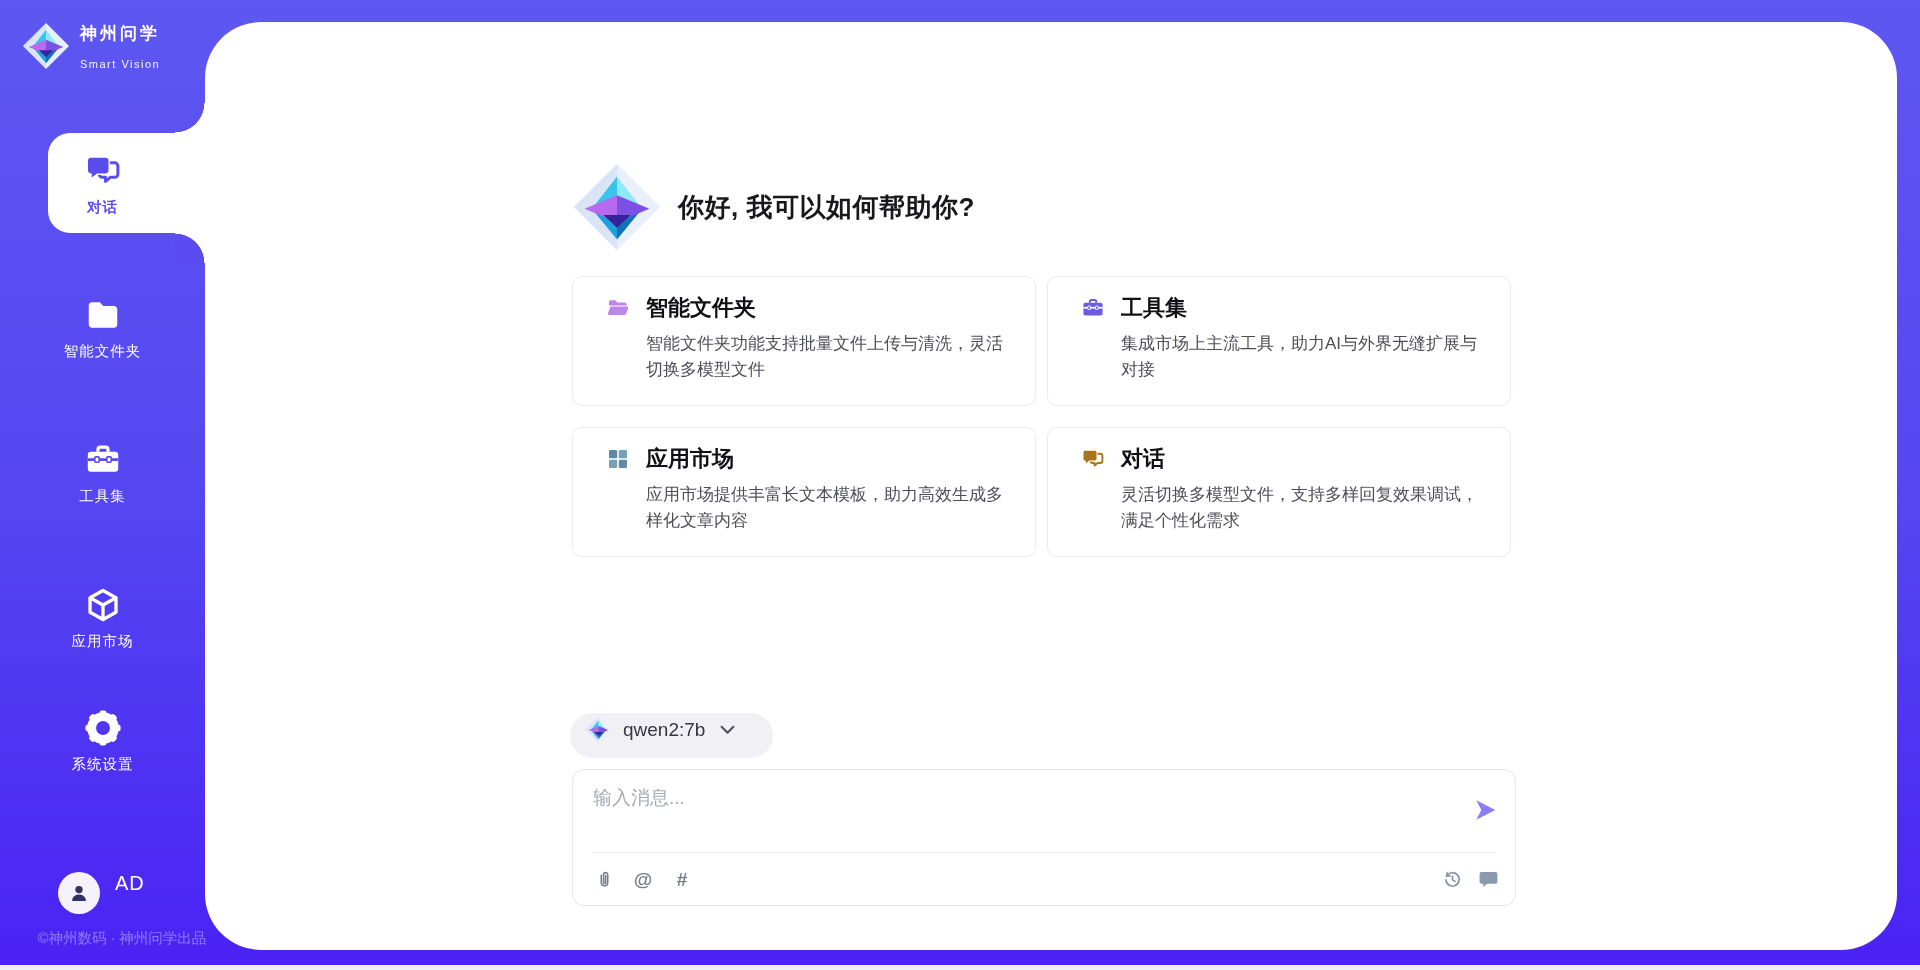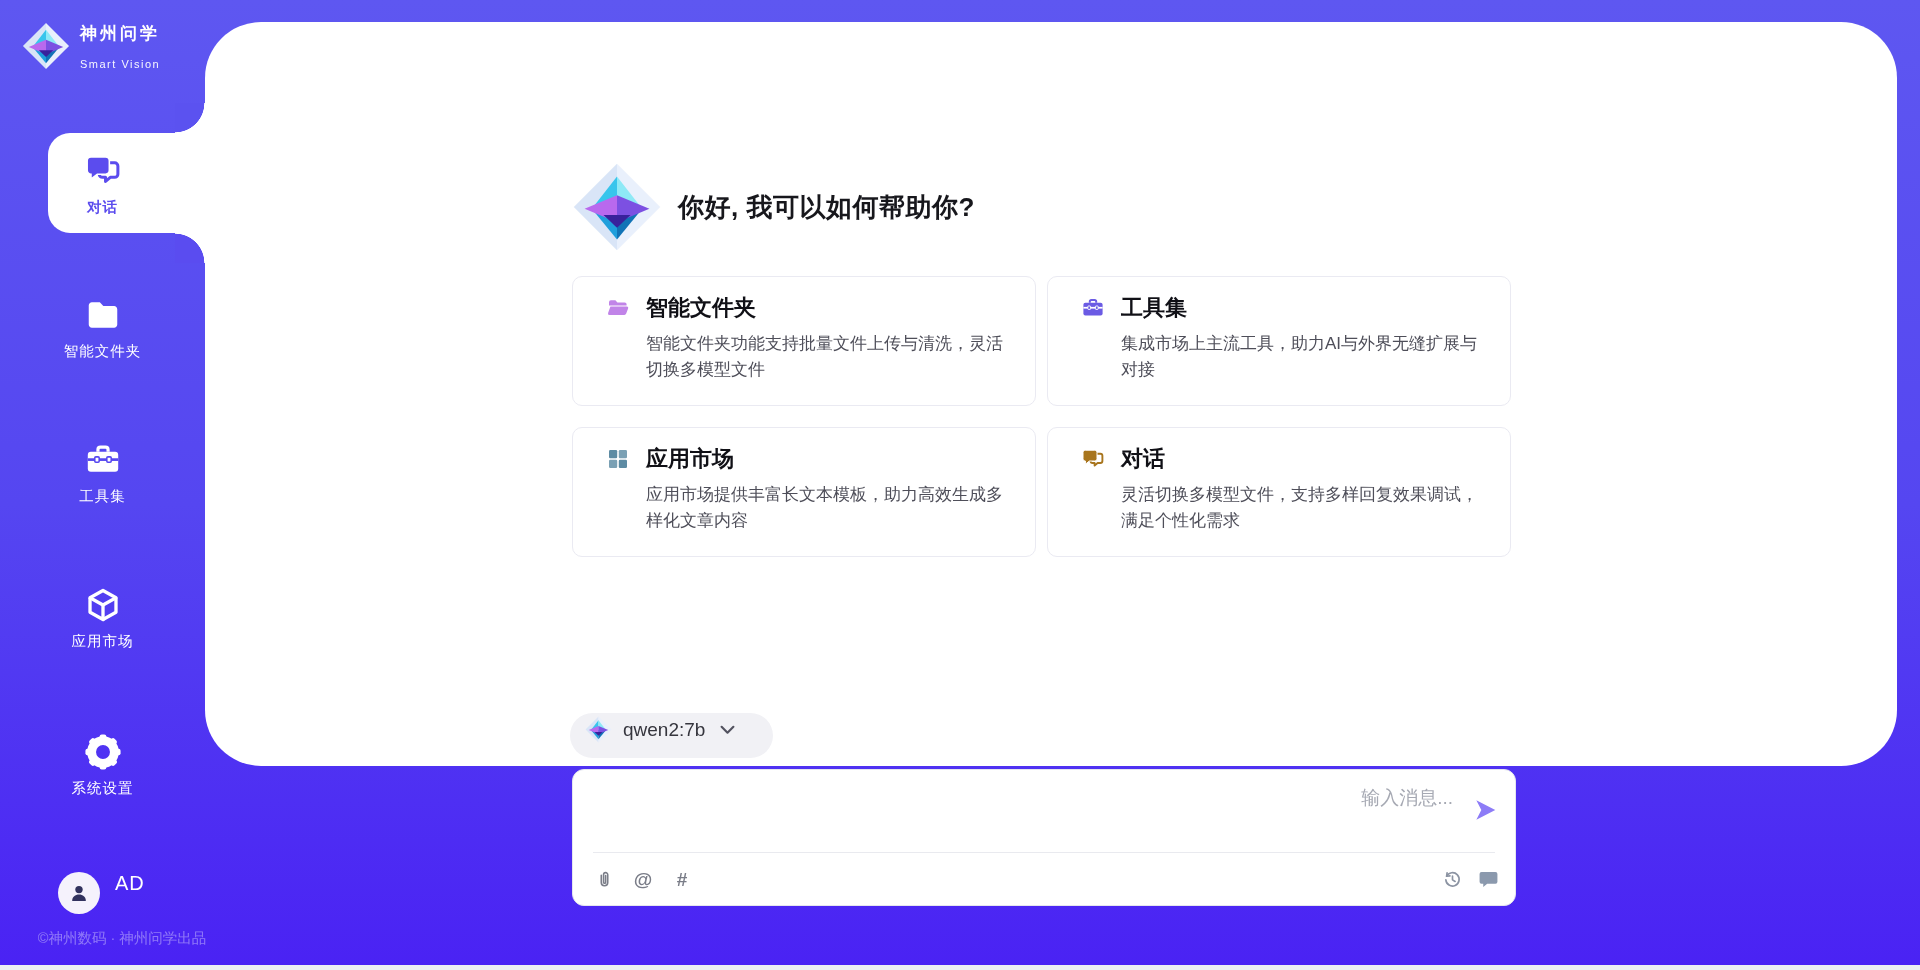--- a/index.html
+++ b/index.html
@@ -3,21 +3,21 @@
 <meta charset="utf-8">
 <style>
   * { margin:0; padding:0; box-sizing:border-box; }
   html,body { width:1920px; height:970px; overflow:hidden; }
   body { font-family:"Liberation Sans","DejaVu Sans",sans-serif; }
 
   .stage{ position:relative; width:1920px; height:970px; overflow:hidden;
           background:linear-gradient(180deg,#5e57f1 0%,#5546f1 52%,#4a22f4 100%); }
 
   
-  .panel{ position:absolute; left:205px; top:22px; width:1692px; height:744px;
+  .panel{ position:absolute; left:205px; top:22px; width:1692px; height:928px;
           background:#ffffff; border-radius:56px; }
 
   
   .brand{ position:absolute; left:22px; top:22px; display:flex; align-items:center; gap:10px; }
   .brand svg{ width:48px; height:48px; }
   .brand-name{ color:#fff; font-size:17px; font-weight:700; letter-spacing:3px; }
   .brand-sub{ color:rgba(255,255,255,.95); font-size:11px; letter-spacing:1.5px; margin-top:13px; }
 
   .tab-bg{ position:absolute; left:48px; top:133px; width:157px; height:100px;
            background:#fff; border-radius:22px 0 0 22px; }
@@ -62,21 +62,21 @@
   .model-pill svg.gem{ width:27px; height:27px; }
   .model-name{ font-size:19px; color:#35353d; }
   .model-pill svg.chev{ width:15px; height:10px; margin-left:4px; }
 
   
   .composer{ position:absolute; left:367px; top:747px; width:944px; height:137px;
              background:#fff; border:1px solid #e5e6ee; border-radius:12px; }
   .composer textarea{ position:absolute; left:20px; top:15px; width:860px; height:58px;
              border:none; outline:none; resize:none; background:transparent;
              font-family:"Liberation Sans","DejaVu Sans",sans-serif;
-             font-size:19px; color:#ec4899;text-align:right; }
+             font-size:19px; color:#ec4899; }
   .composer textarea::placeholder{ color:#a6a9b3; }
   .send{ position:absolute; right:17px; top:27px; width:26px; height:26px; cursor:pointer; }
   .divider{ position:absolute; left:20px; right:20px; top:82px; height:1px; background:#e9eaef; }
   .tools-left{ position:absolute; left:20px; top:98px; display:flex; align-items:center; gap:17px; }
   .tools-right{ position:absolute; right:16px; top:98px; display:flex; align-items:center; gap:14px; }
   .tool{ width:22px; height:22px; display:flex; align-items:center; justify-content:center; cursor:pointer; }
   .tool svg{ width:21px; height:21px; }
   .tool-txt{ font-size:19px; color:#7a7d88; font-weight:600; line-height:1; }
 
   
@@ -250,21 +250,21 @@
 
   <div class="nav-item" style="top:586px">
     <svg viewBox="0 0 24 24" fill="none" stroke="#ffffff" stroke-width="2.1" stroke-linejoin="round">
       <path d="M12 2.8 20.2 7.4 12 12 3.8 7.4Z"></path>
       <path d="M3.8 7.4V16.6L12 21.2V12"></path>
       <path d="M20.2 7.4V16.6L12 21.2"></path>
     </svg>
     <span class="lbl">应用市场</span>
   </div>
 
-  <div class="nav-item" style="top:733px">
+  <div class="nav-item" style="top:709px">
     <svg viewBox="0 0 24 24">
       <g fill="#ffffff">
         <rect x="9.9" y="0.9" width="4.2" height="5" rx="1.3"></rect>
         <rect x="9.9" y="0.9" width="4.2" height="5" rx="1.3" transform="rotate(45 12 12)"></rect>
         <rect x="9.9" y="0.9" width="4.2" height="5" rx="1.3" transform="rotate(90 12 12)"></rect>
         <rect x="9.9" y="0.9" width="4.2" height="5" rx="1.3" transform="rotate(135 12 12)"></rect>
         <rect x="9.9" y="0.9" width="4.2" height="5" rx="1.3" transform="rotate(180 12 12)"></rect>
         <rect x="9.9" y="0.9" width="4.2" height="5" rx="1.3" transform="rotate(225 12 12)"></rect>
         <rect x="9.9" y="0.9" width="4.2" height="5" rx="1.3" transform="rotate(270 12 12)"></rect>
         <rect x="9.9" y="0.9" width="4.2" height="5" rx="1.3" transform="rotate(315 12 12)"></rect>

